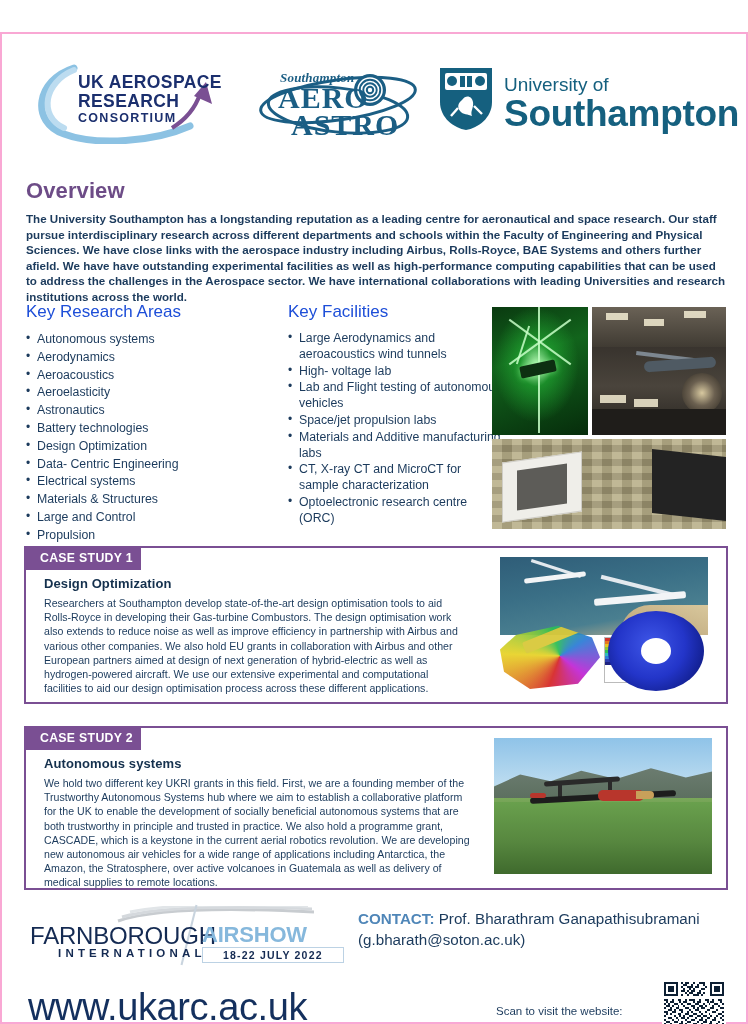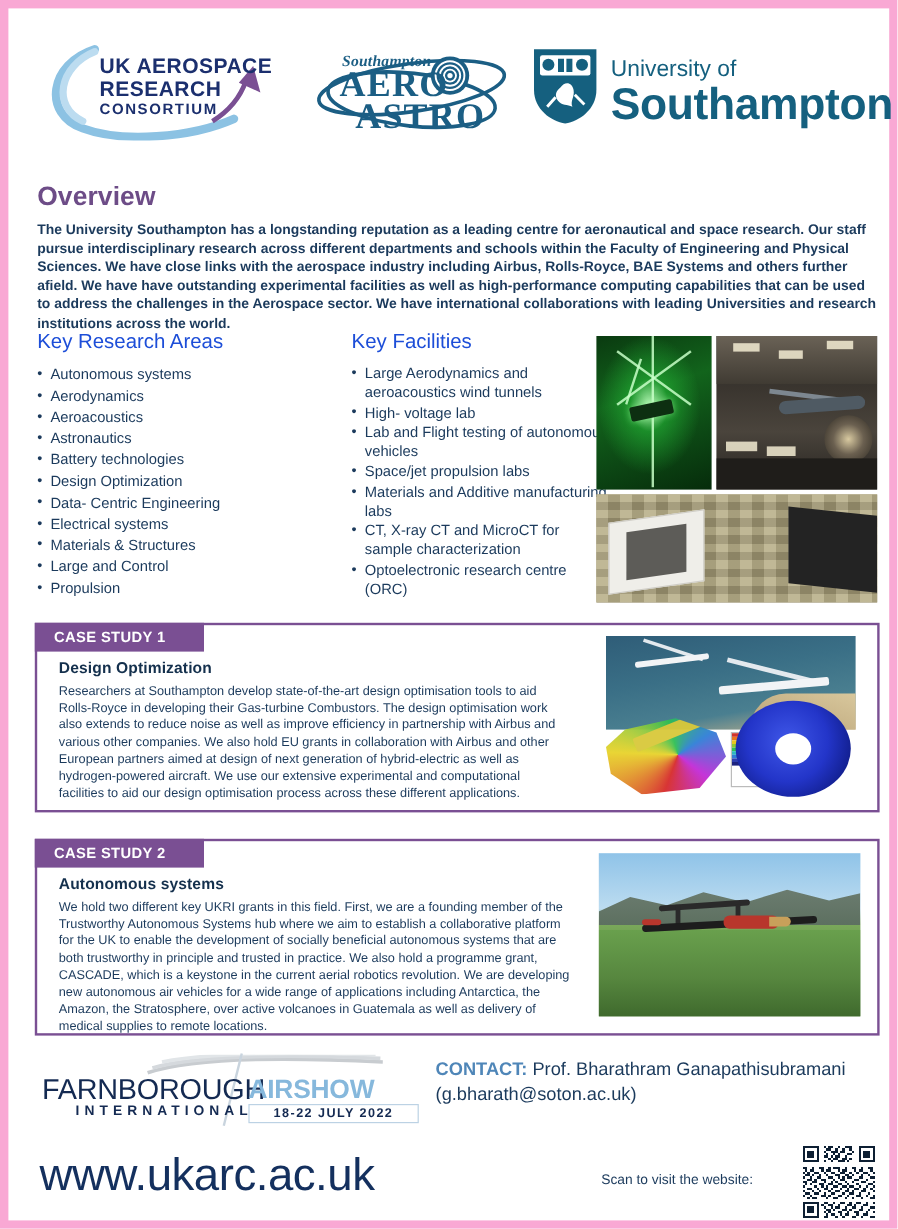--- a/index.html
+++ b/index.html
@@ -7,22 +7,23 @@
     width:748px;height:1024px;
     background:#ffffff;
     font-family:"Liberation Sans", sans-serif;
     color:#1b3a5c;
     overflow:hidden;
     position:relative;
   }
   .page{
     position:absolute;inset:0;
     box-sizing:border-box;
-    border:7px solid #f9a8d4;
+    border:2px solid #f9a8d4;
     background:#fff;
+    margin-top:32px;
   }
 
   
   .header{
     position:absolute;left:0;top:18px;width:748px;height:100px;
   }
   
   .ukarc{position:absolute;left:28px;top:12px;width:200px;height:80px;}
   .ukarc .swoosh{position:absolute;left:0;top:0;width:200px;height:80px;}
   .ukarc .txt{position:absolute;left:48px;top:9px;}
@@ -109,21 +110,21 @@
   .fi-anech .blk{position:absolute;right:0;top:14px;width:74px;height:64px;background:#232323;
     transform:skewY(6deg);z-index:2;}
 
   
   .case{position:absolute;left:22px;width:704px;border:2px solid #7a4f93;background:#fff;box-sizing:border-box;}
   .case1{top:512px;height:158px;}
   .case2{top:692px;height:164px;}
   .badge{
     position:absolute;left:-2px;top:-2px;background:#7a4f93;color:#fff;
     font-size:12.3px;font-weight:bold;letter-spacing:.3px;
-    padding:5px 32px 5px 16px;
+    padding:5px 8px 5px 16px;
     text-align:center;
   }
   .case .title{
     position:absolute;left:18px;top:28px;font-size:13px;font-weight:bold;color:#14304d;letter-spacing:.1px;
   }
   .case .body{
     position:absolute;left:18px;top:48px;width:424px;font-size:10.6px;line-height:14.2px;color:#1b3a5c;
   }
   .case2 .body{width:430px;}
 
@@ -257,20 +258,21 @@
   </div>
 
   <div class="cols">
 
     <div class="col-areas">
       <h3 class="purple">Key Research Areas</h3>
       <ul class="blist">
         <li>Autonomous systems</li>
         <li>Aerodynamics</li>
         <li>Aeroacoustics</li>
+        <li>Aeroelasticity</li>
         <li>Astronautics</li>
         <li>Battery technologies</li>
         <li>Design Optimization</li>
         <li> Data- Centric Engineering</li>
         <li>Electrical systems</li>
         <li>Materials &amp; Structures</li>
         <li>Large and Control</li>
         <li>Propulsion</li>
       </ul>
     </div>

